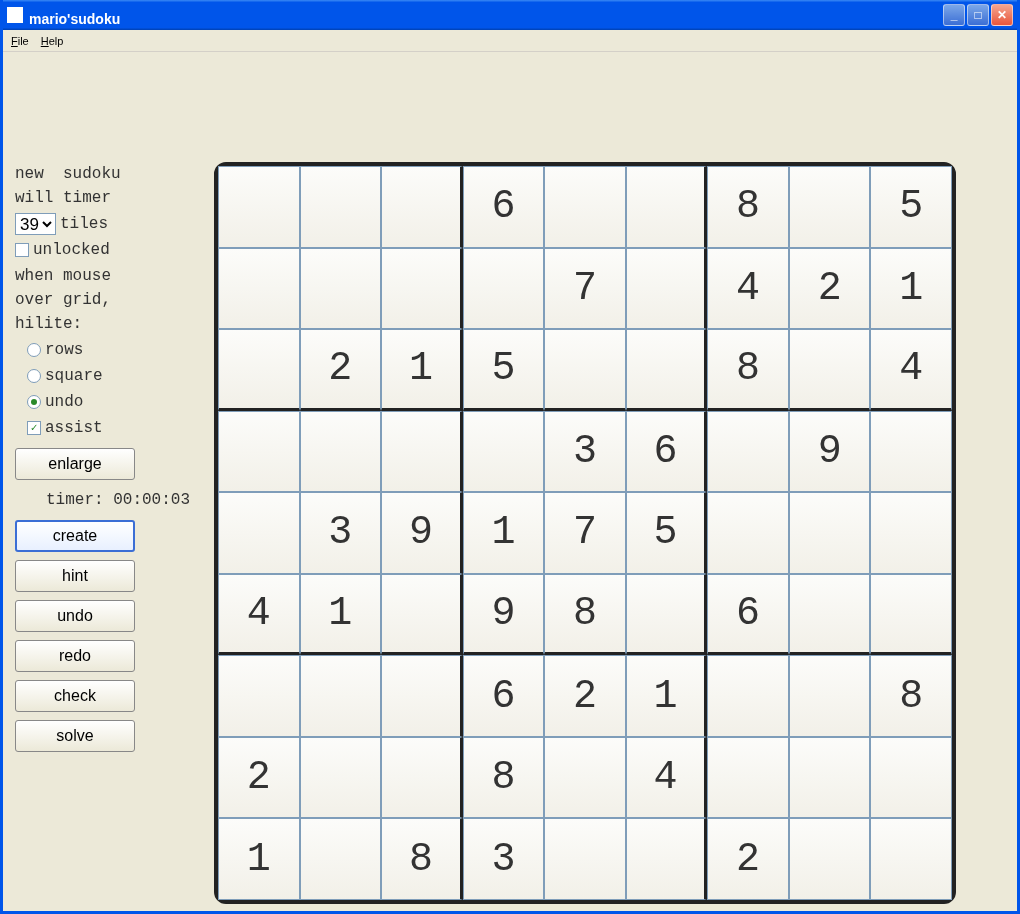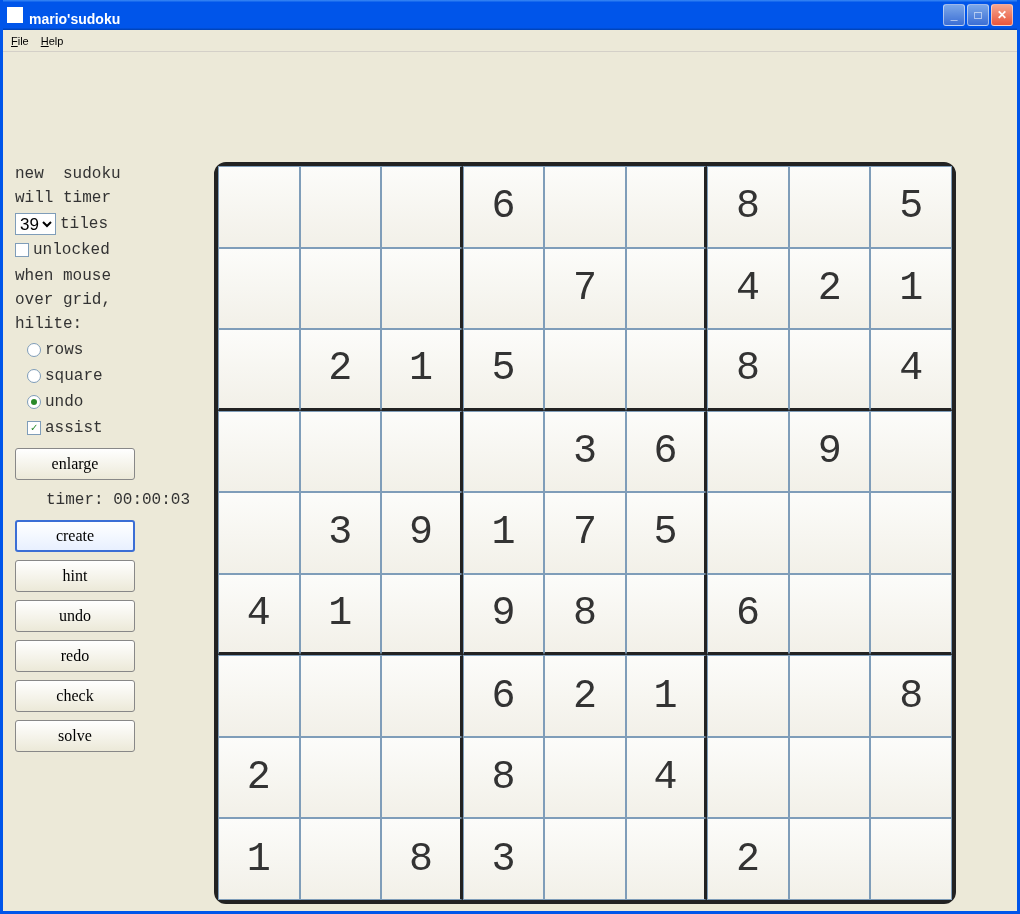--- a/index.html
+++ b/index.html
@@ -105,21 +105,21 @@
 }
 .checkbox.checked::after { content: "✓"; color: #2a8a2a; font-weight: bold; }
 .btn {
   display: block;
   width: 120px;
   height: 32px;
   margin: 8px 0;
   background: linear-gradient(to bottom, #ffffff, #ece9d8);
   border: 1px solid #888;
   border-radius: 3px;
-  font-family: Liberation Serif, serif;
+  font-family: Liberation Sans, sans-serif;
   font-size: 16px;
   cursor: pointer;
 }
 .btn.active {
   border: 2px solid #3b6ed5;
   background: linear-gradient(to bottom, #ffffff, #e8f0ff);
 }
 .timer-label { margin-top: 6px; white-space: nowrap; text-align: right; }
 .grid-wrap {
   width: 742px;

